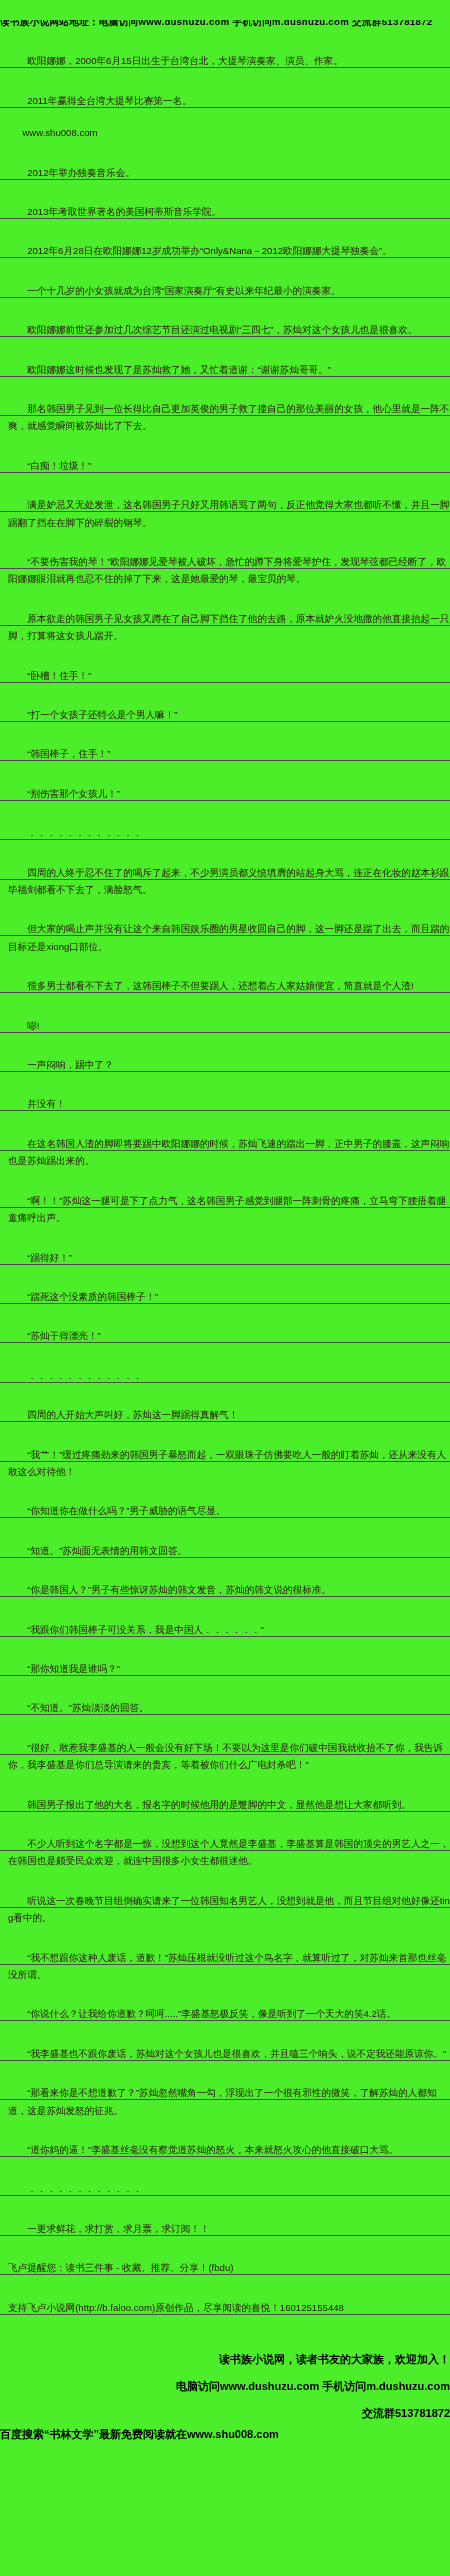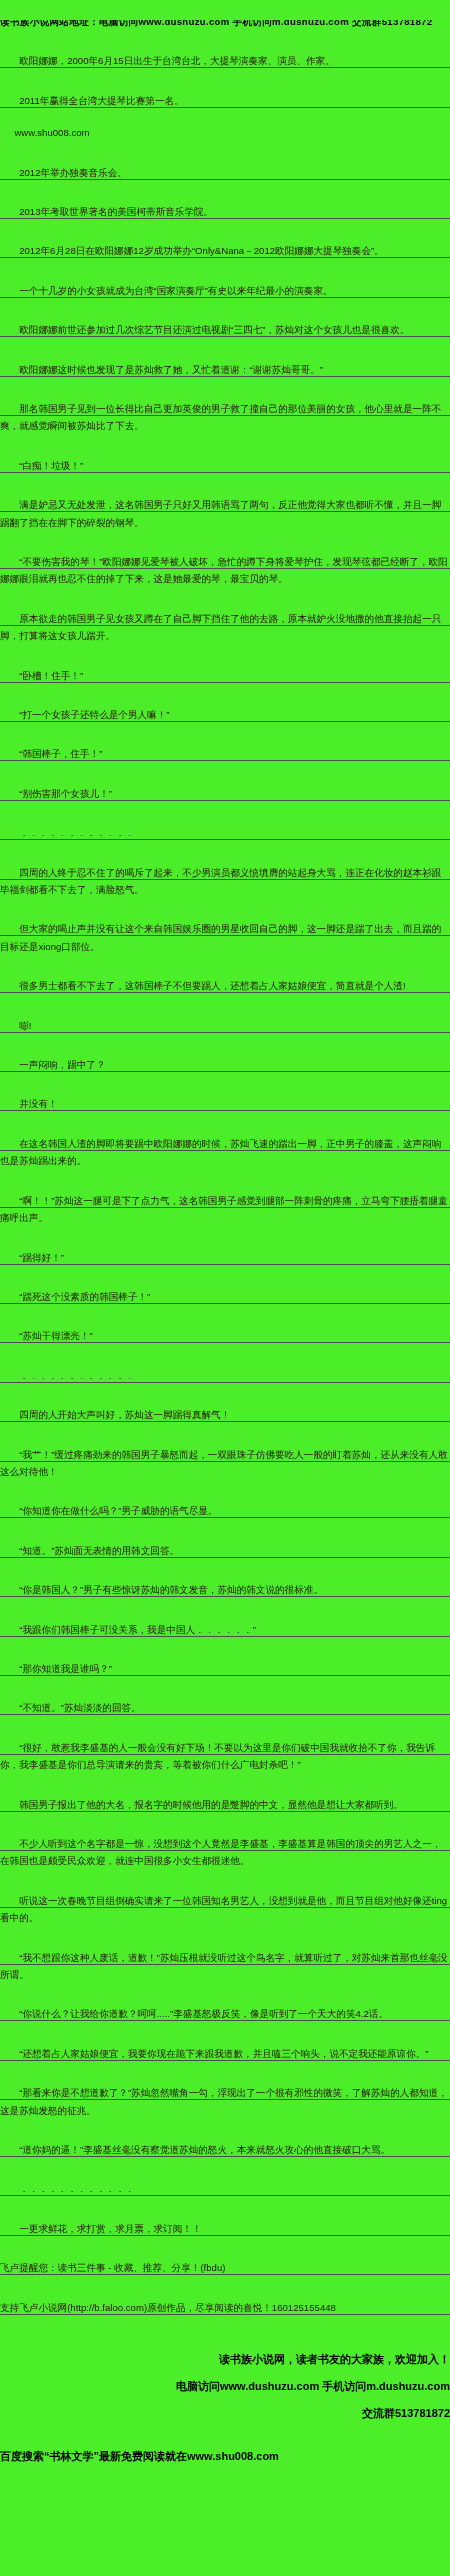--- a/index.html
+++ b/index.html
@@ -17,33 +17,34 @@
   
   .para{
     margin:22px 0;
     font-size:9.6px;line-height:17.4px;color:#2a1212;
     text-indent:2em;word-break:break-all;
     background-image:repeating-linear-gradient(
       to bottom,
       rgba(0,0,0,0) 0px, rgba(0,0,0,0) 15.4px,
       #4e4e4e 15.4px, #4e4e4e 16px,
       rgba(0,0,0,0) 16px, rgba(0,0,0,0) 17.4px);
+    padding-left:8px;
   }
   .no-indent{text-indent:0;}
   .no-rule{background-image:none;}
   .tight-bottom{margin-bottom:15px;}
   .site-line{margin:1.3px 0 22px;text-indent:1.5em;}
   
   .footer{margin-top:30px;}
   .footer p{
     margin:0;font-size:11px;line-height:27px;
     font-weight:bold;color:#000;text-indent:1.6em;word-break:break-all;text-align:right;
   }
   .bottom-banner{
-    margin-top:22px;font-size:11px;font-weight:bold;color:#000;
+    font-size:11px;font-weight:bold;color:#000;
     text-indent:0;word-break:break-all;line-height:15.4px;
   }
 </style>
 </head>
 <body>
 
 <div class="top-clip">
   <div class="inner">读书族小说网站地址：电脑访问www.dushuzu.com 手机访问m.dushuzu.com 交流群513781872</div>
 </div>
 
@@ -86,21 +87,21 @@
     <p class="para">“你是韩国人？”男子有些惊讶苏灿的韩文发音，苏灿的韩文说的很标准。</p>
     <p class="para">“我跟你们韩国棒子可没关系，我是中国人．．．．．．”</p>
     <p class="para">“那你知道我是谁吗？”</p>
     <p class="para">“不知道。”苏灿淡淡的回答。</p>
     <p class="para">“很好，敢惹我李盛基的人一般会没有好下场！不要以为这里是你们破中国我就收拾不了你，我告诉你，我李盛基是你们总导演请来的贵宾，等着被你们什么广电封杀吧！”</p>
     <p class="para">韩国男子报出了他的大名，报名字的时候他用的是蹩脚的中文，显然他是想让大家都听到。</p>
     <p class="para">不少人听到这个名字都是一惊，没想到这个人竟然是李盛基，李盛基算是韩国的顶尖的男艺人之一，在韩国也是颇受民众欢迎，就连中国很多小女生都很迷他。</p>
     <p class="para">听说这一次春晚节目组倒确实请来了一位韩国知名男艺人，没想到就是他，而且节目组对他好像还ting看中的。</p>
     <p class="para">“我不想跟你这种人废话，道歉！”苏灿压根就没听过这个鸟名字，就算听过了，对苏灿来首那也丝毫没所谓。</p>
     <p class="para">“你说什么？让我给你道歉？呵呵.....”李盛基怒极反笑，像是听到了一个天大的笑4.2话。</p>
-    <p class="para">“还想着占人家姑娘便宜，我要你现在跪下来跟我道歉，并且嗑三个响头，说不定我还能原谅你。”</p>
+    <p class="para">“我李盛基也不跟你废话，苏灿对这个女孩儿也是很喜欢，并且嗑三个响头，说不定我还能原谅你。”</p>
     <p class="para">“那看来你是不想道歉了？”苏灿忽然嘴角一勾，浮现出了一个很有邪性的微笑，了解苏灿的人都知道，这是苏灿发怒的征兆。</p>
     <p class="para">“道你妈的逼！”李盛基丝毫没有察觉道苏灿的怒火，本来就怒火攻心的他直接破口大骂。</p>
     <p class="para">．．．．．．．．．．．．</p>
     <p class="para">一更求鲜花，求打赏，求月票，求订阅！！</p>
     <p class="para no-indent">飞卢提醒您：读书三件事 - 收藏、推荐、分享！(fbdu)</p>
     <p class="para no-indent">支持飞卢小说网(http://b.faloo.com)原创作品，尽享阅读的喜悦！160125155448</p>
   </div>
 
 <div class="footer" id="footer-notes">
     <p>读书族小说网，读者书友的大家族，欢迎加入！</p>

